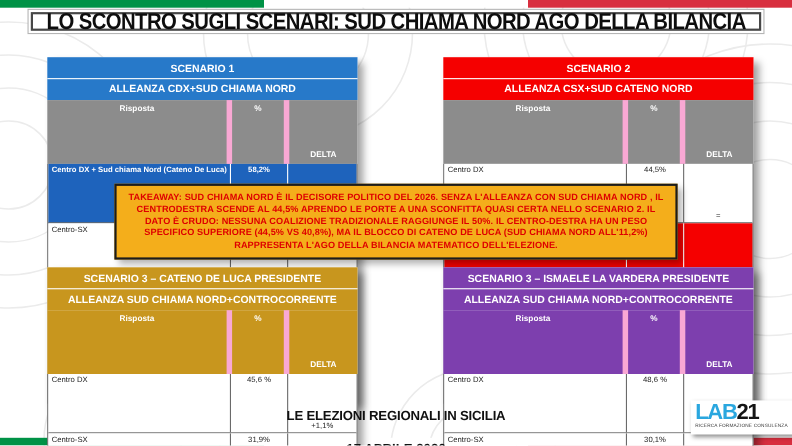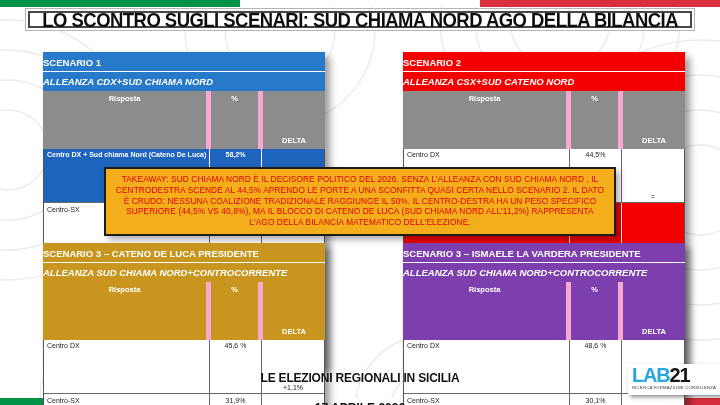--- a/index.html
+++ b/index.html
@@ -14,40 +14,40 @@
   .flag-seg { width:240px; height:100%; }
 
   .title-box { position:absolute; left:28px; top:11px; width:664px; height:17px; z-index:3;
     background:#fff; border:2px solid #474747; box-shadow:0 0 0 2px #fff, 0 0 0 3px #b5b5b5;
     display:flex; align-items:center; justify-content:center; }
   .title-box .t { font-size:21px; font-weight:900; color:#0d0d0d; white-space:nowrap;
     letter-spacing:-0.6px; transform:scaleX(0.88); }
 
   .card { position:absolute; width:282px; background:#fff; z-index:3;
     box-shadow:5px 5px 7px rgba(0,0,0,0.38); }
-  .card-head { background:var(--accent); color:#fff; font-weight:bold; font-size:9.5px; }
+  .card-head { background:var(--accent); color:#fff; text-align:center; font-weight:bold; font-size:9.5px; }
   .card-head .line1 { padding:4.5px 0 3.5px; border-bottom:1px solid #fff; }
-  .card-head .line2 { padding:3.5px 0 4.5px;font-style:italic; }
+  .card-head .line2 { padding:3.5px 0 4.5px; }
   .cols { display:flex; background:var(--colhead); color:#fff; font-weight:bold; font-size:7.5px; text-align:center; }
   .cols > div { padding:3px 0 3.5px; }
   .c1 { flex:1; } .c2 { width:52px; } .c3 { width:62px;margin-top:42px; }
   .cols .c1, .cols .c2 { border-right:5px solid #f9a8d4; }
   .card-body { border-left:1px solid #555; border-right:1px solid #555; }
   .row { display:flex; font-size:7px; color:#1c1c1c; background:#fff; border-bottom:1px solid #6a6a6a; align-items:stretch; }
   .row > div { padding:2.5px 3px 2px; }
   .row .c1 { text-align:left; border-right:1px solid #6a6a6a; white-space:nowrap; overflow:hidden; }
   .row .c2 { text-align:center; border-right:1px solid #6a6a6a; }
   .row .c3 { text-align:center; }
   .row.hl { background:var(--hl); color:#fff; font-weight:bold; }
   .row.hl .c1, .row.hl .c2 { border-right-color:#fff; }
 
   .takeaway { position:absolute; left:104px; top:167px; width:512px; z-index:3;
     background:#F4AE1B; border:2px solid #1c1c1c; box-shadow:4px 4px 6px rgba(0,0,0,0.3);
     padding:5px 8px 6px; text-align:center; }
-  .takeaway .txt { color:#DE0000; font-weight:normal; font-size:8.3px; line-height:1.3; letter-spacing:0.1px; }
+  .takeaway .txt { color:#DE0000; font-weight:bold; font-size:8.3px; line-height:1.3; letter-spacing:0.1px; }
 
   .footer-text { position:absolute; left:0; top:371px; width:720px; text-align:center; z-index:3; color:#111; }
   .footer-text .l1 { font-size:12px; font-weight:900; letter-spacing:-0.2px; }
   .footer-text .l2 { font-size:12px; font-weight:700; margin-top:16px; }
 
   .logo-card { position:absolute; left:612px; top:364px; width:95px; height:31px; z-index:4;
     background:#fff; box-shadow:2px 2px 4px rgba(0,0,0,0.45); padding:1px 4px 0;margin-left:16px; }
   .logo-line { font-size:20px; font-weight:900; letter-spacing:-1.2px; line-height:20px; white-space:nowrap; }
   .logo-lab { color:var(--labblue); }
   .logo-num { color:#141414; }

